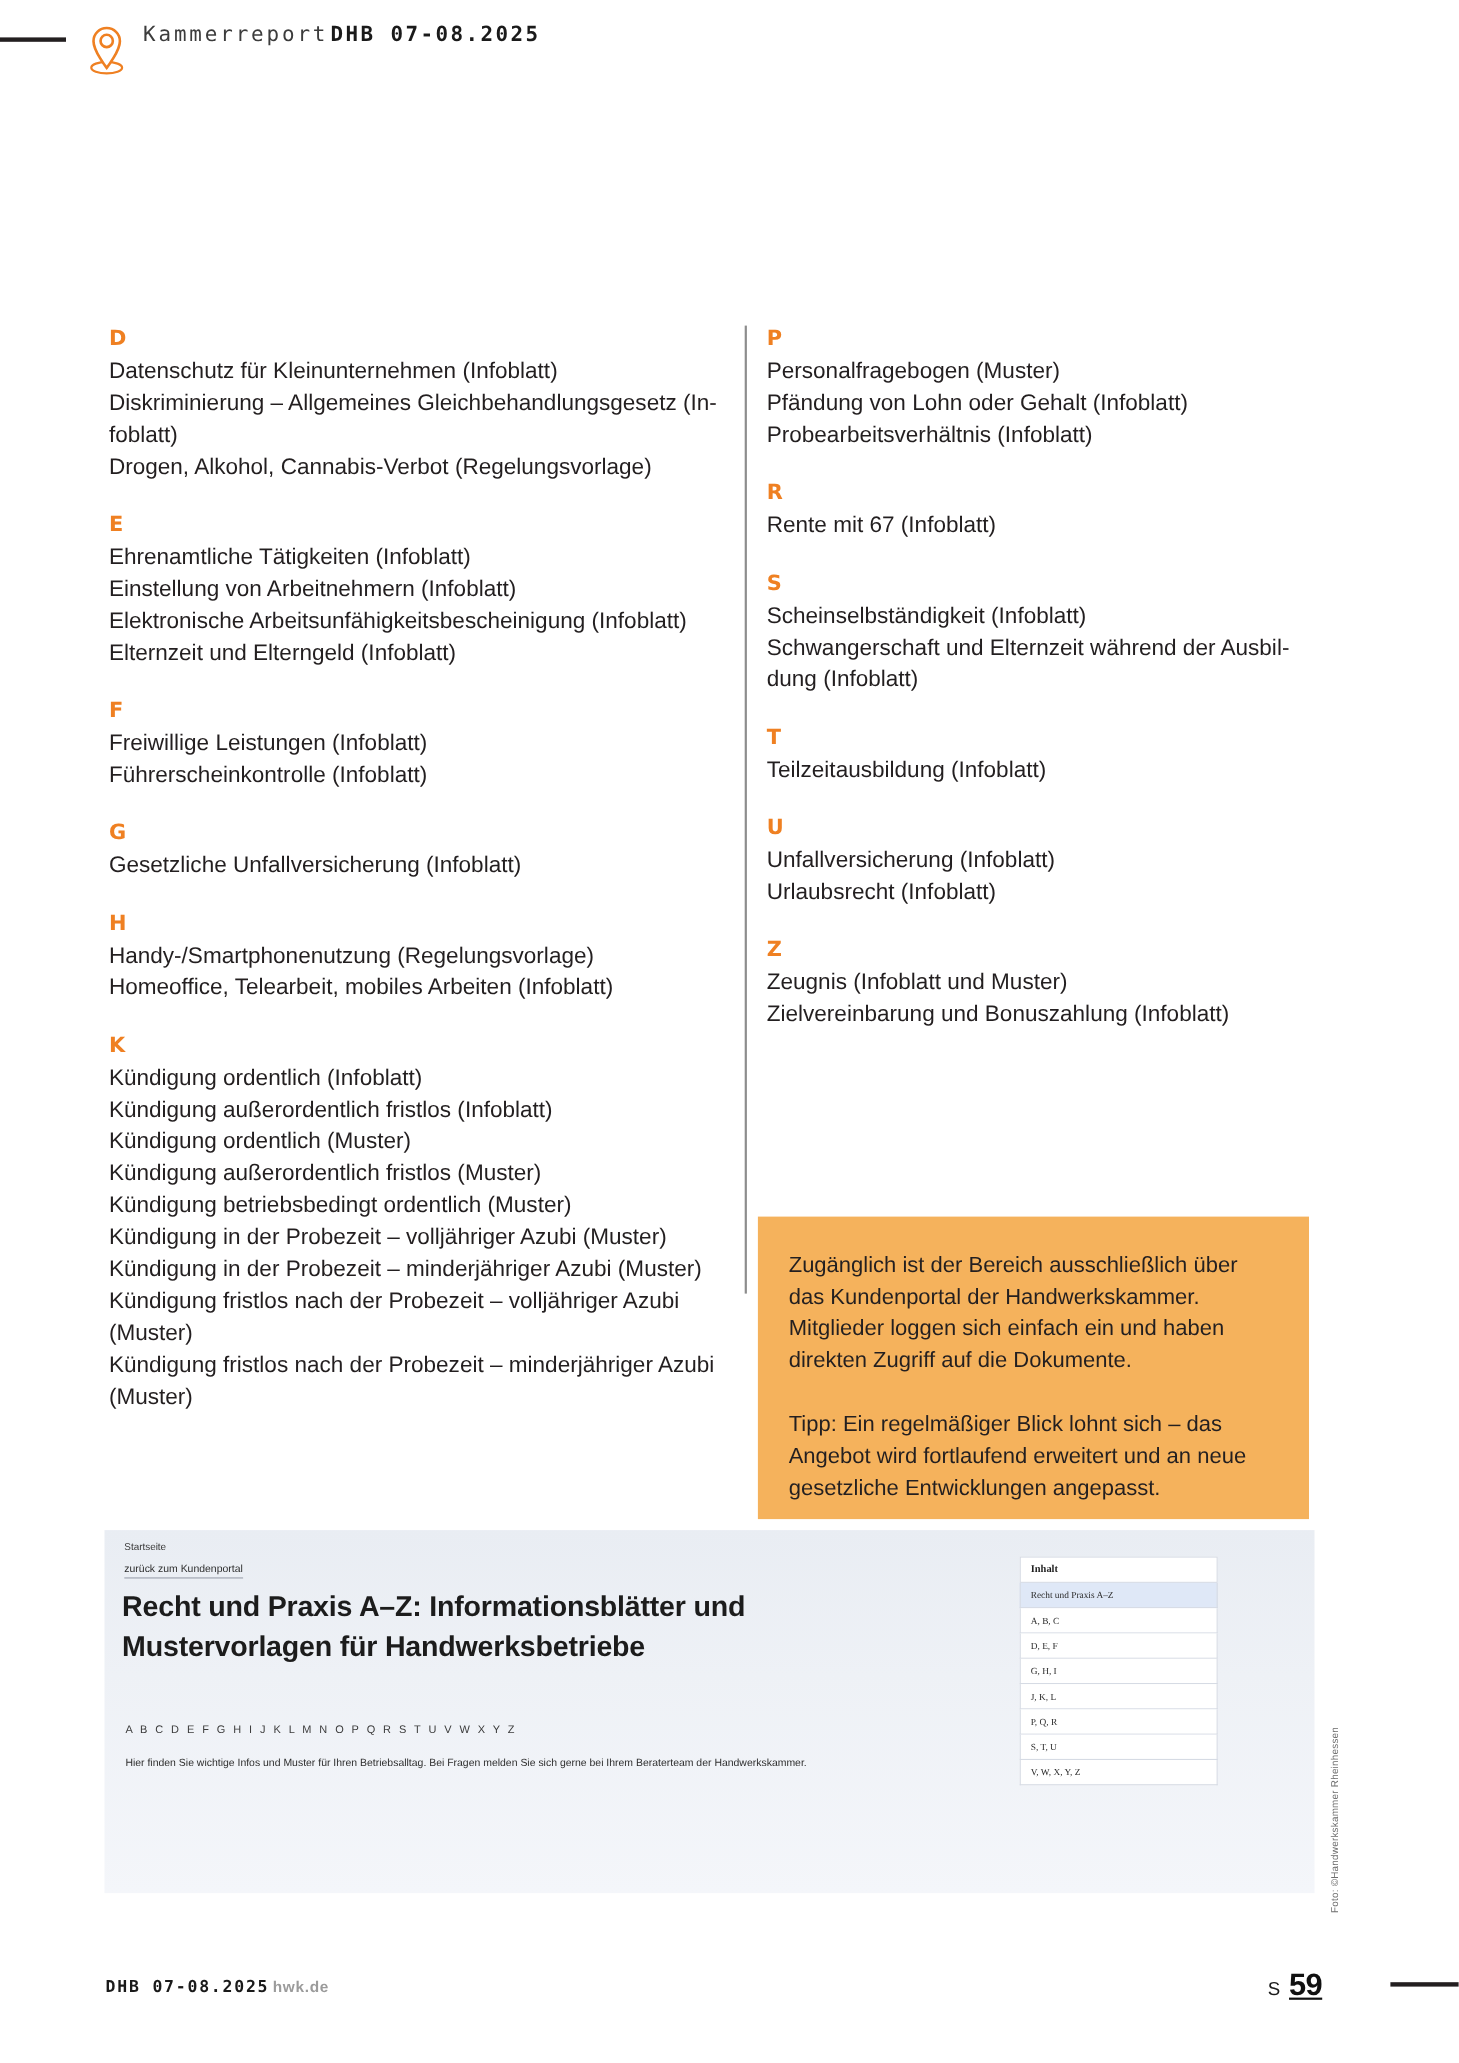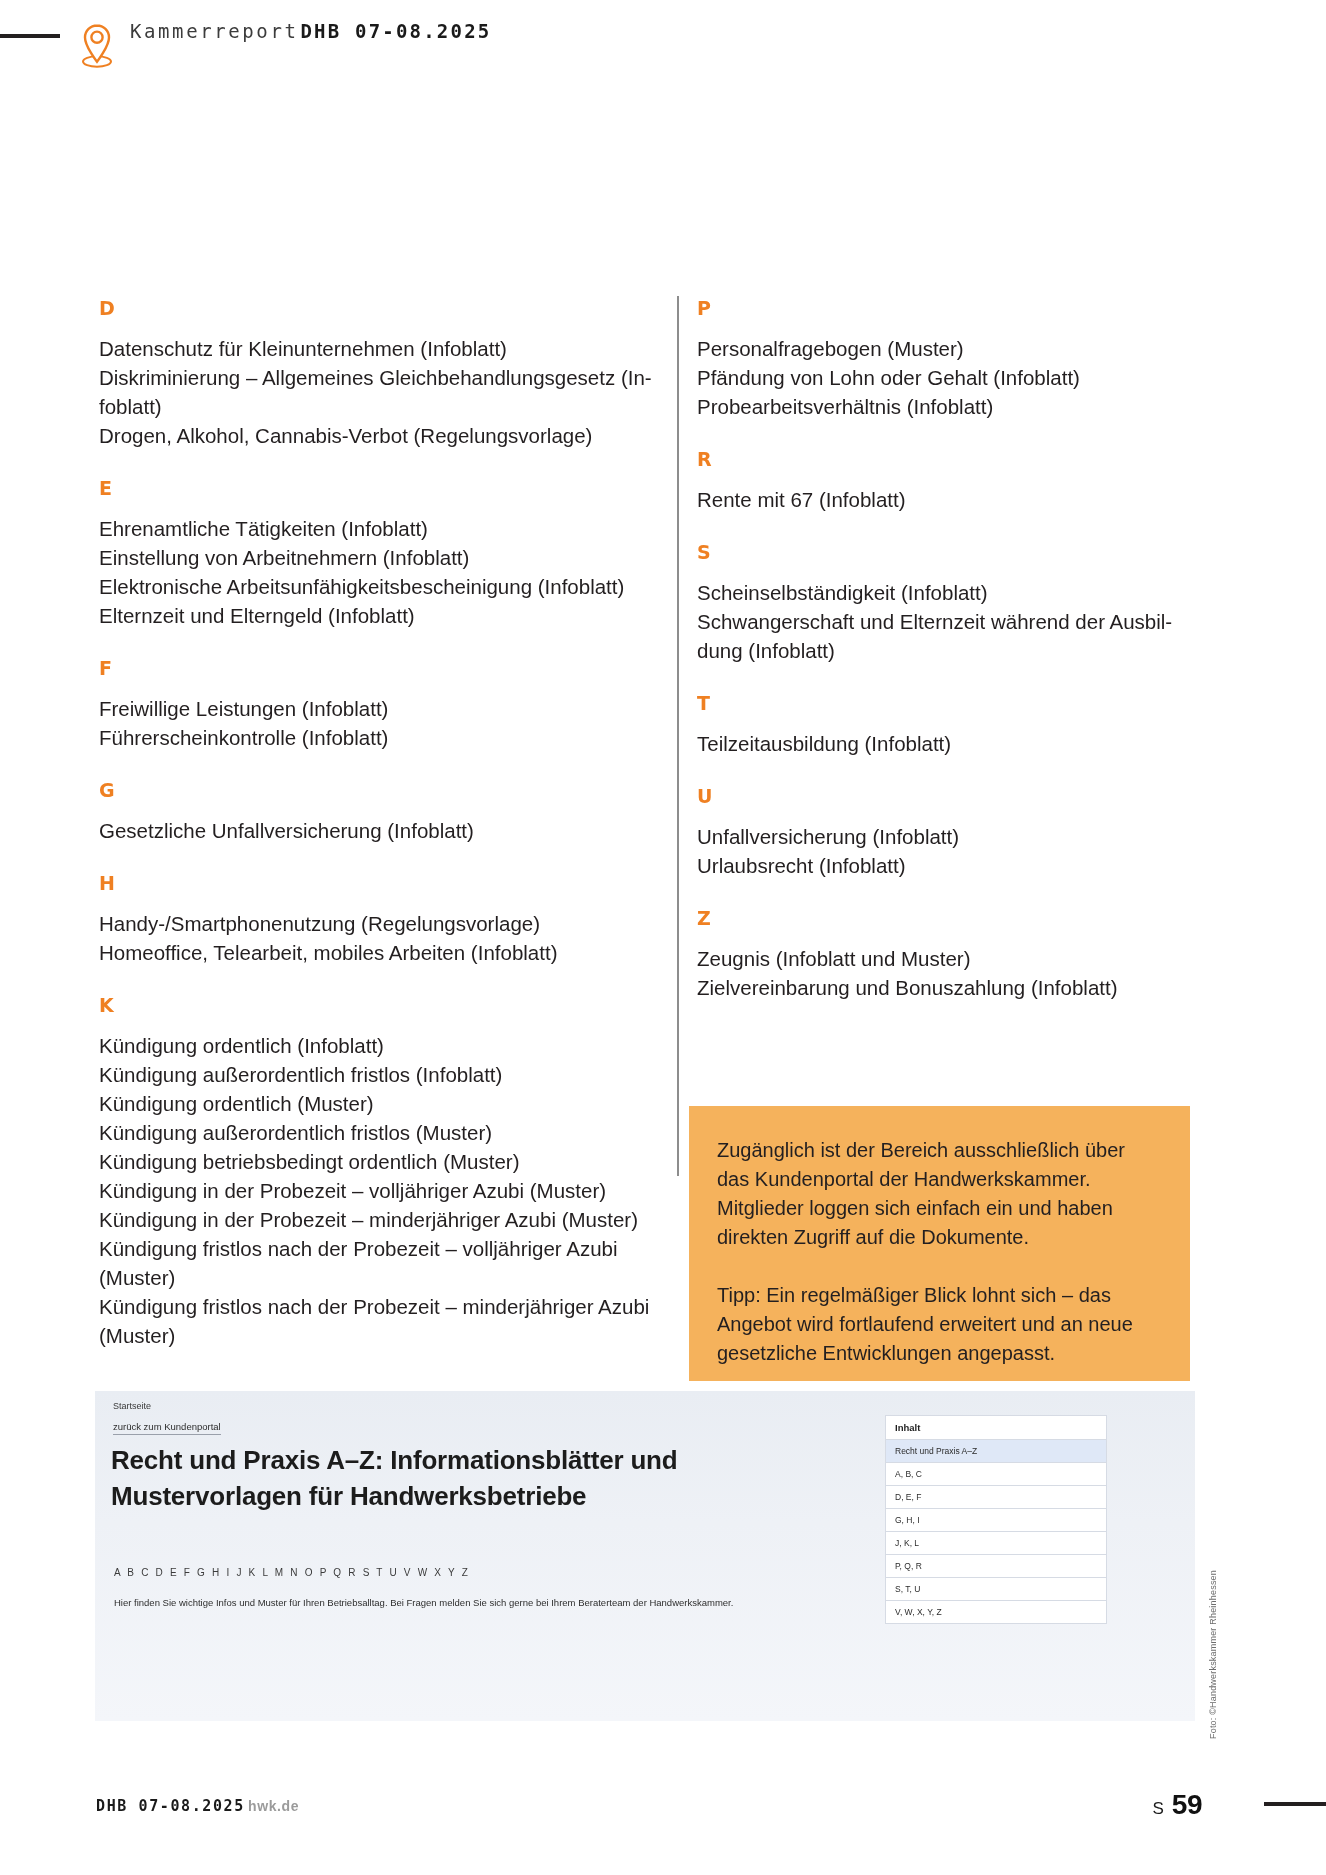--- a/index.html
+++ b/index.html
@@ -72,21 +72,21 @@
   .col-right { left: 697px; width: 505px; }
 
   .letter {
     color: #ef8022;
     font-weight: 700;
     font-size: 19px;
     line-height: 25px;
     letter-spacing: 0.4px;
     font-family: "DejaVu Sans", sans-serif;
   }
-  .entries { margin: 13px 0 26px 0; }
+  .entries { margin: 2px 0 26px 0; }
   .entry { white-space: pre-wrap; }
   .group:last-child .entries { margin-bottom: 0; }
 
   
   .callout {
     position: absolute;
     left: 689px;
     top: 1106px;
     width: 501px;
     height: 275px;
@@ -147,21 +147,22 @@
     left: 19px; top: 204px;
     width: 660px;
     font-size: 9.5px;
     line-height: 1.65;
     color: #2e2e2e;
   }
   .shot-panel {
     position: absolute;
     right: 88px;
     top: 24px;
-    width: 222px;
+    width: 180px;
+    font-family: Liberation Serif, serif;
   }
   .shot-panel-head {
     background: #ffffff;
     border: 1px solid #d6dbe4;
     font-size: 9.5px;
     color: #1f1f1f;
     padding: 6px 9px;
     font-weight: 600;
   }
   .shot-panel-row {
@@ -217,20 +218,21 @@
   .footer-page-prefix {
     font-size: 17px;
     color: #1a1a1a;
     font-weight: 400;
   }
   .footer-page-num {
     font-size: 28px;
     font-weight: 700;
     color: #111;
     letter-spacing: -0.5px;
+    text-decoration: underline;
   }
   .footer-rule {
     position: absolute;
     right: 0;
     top: 1802px;
     width: 62px;
     height: 4px;
     background: #231f20;
   }
 </style>

